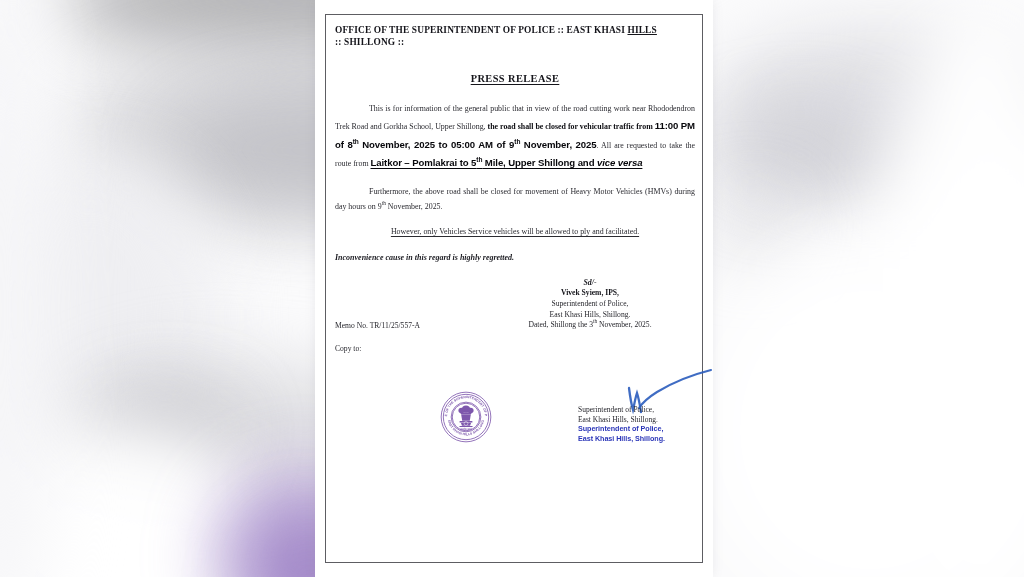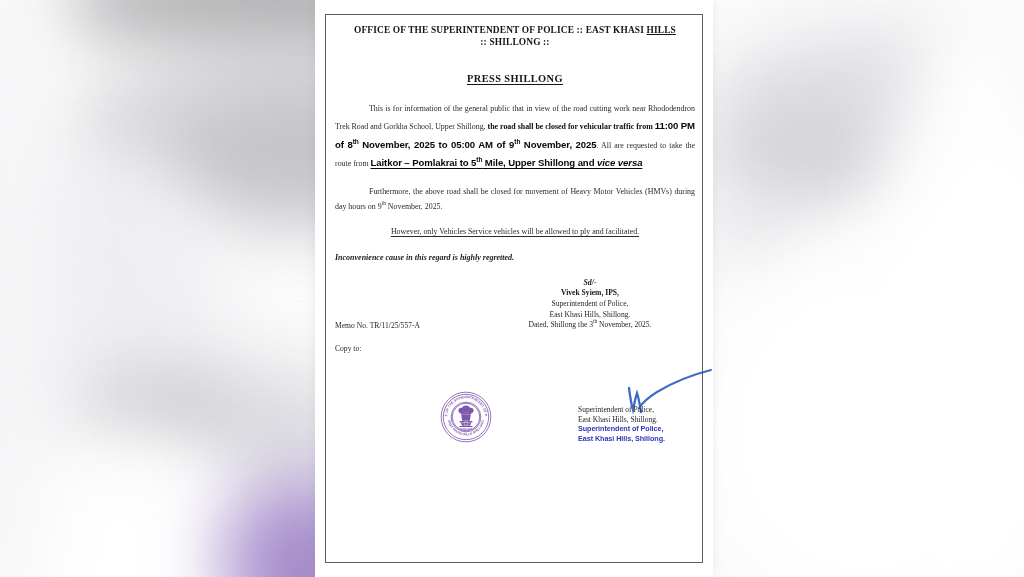--- a/index.html
+++ b/index.html
@@ -117,21 +117,20 @@
     position: absolute;
     left: 20px;
     top: 24px;
     right: 18px;
     bottom: 16px;
     color: #14141a;
   }
 
   
   .hdr {
-    text-align: center;
     font-weight: bold;
     font-size: 9.4px;
     line-height: 12.4px;
     letter-spacing: 0.15px;
   }
   .hdr .u { text-decoration: underline; }
 
   .press-release-wrap {
     text-align: center;
     margin-top: 19px;
@@ -289,21 +288,21 @@
   <div id="page-border"></div>
 
   <div id="content">
 
     <div class="hdr">
       <span>OFFICE OF THE SUPERINTENDENT OF POLICE :: EAST KHASI </span><span class="u">HILLS</span><br>
       <span>:: SHILLONG ::</span>
     </div>
 
     <div class="press-release-wrap">
-      <span class="press-release">PRESS SHILLONG</span>
+      <span class="press-release">PRESS RELEASE</span>
     </div>
 
     <p class="para"><span>This is for information of the general public that in view of the road cutting work near Rhododendron Trek Road and Gorkha School, Upper Shillong, </span><b class="bold">the road shall be closed for vehicular traffic from </b><span class="big"><span>11:00 PM of 8</span><sup>th</sup><span> November, 2025 to 05:00 AM of 9</span><sup>th</sup><span> November, 2025</span></span><span>. All are requested to take the route from </span><span class="big ul"><span>Laitkor – Pomlakrai to 5</span><sup>th</sup><span> Mile, Upper Shillong and </span><i>vice versa</i></span></p>
 
     <p class="para para2"><span>Furthermore, the above road shall be closed for movement of Heavy Motor Vehicles (HMVs) during day hours on 9</span><sup>th</sup><span> November, 2025.</span></p>
 
     <div class="center-ul">
       <span>However, only Vehicles Service vehicles will be allowed to ply and facilitated.</span>
     </div>
 

